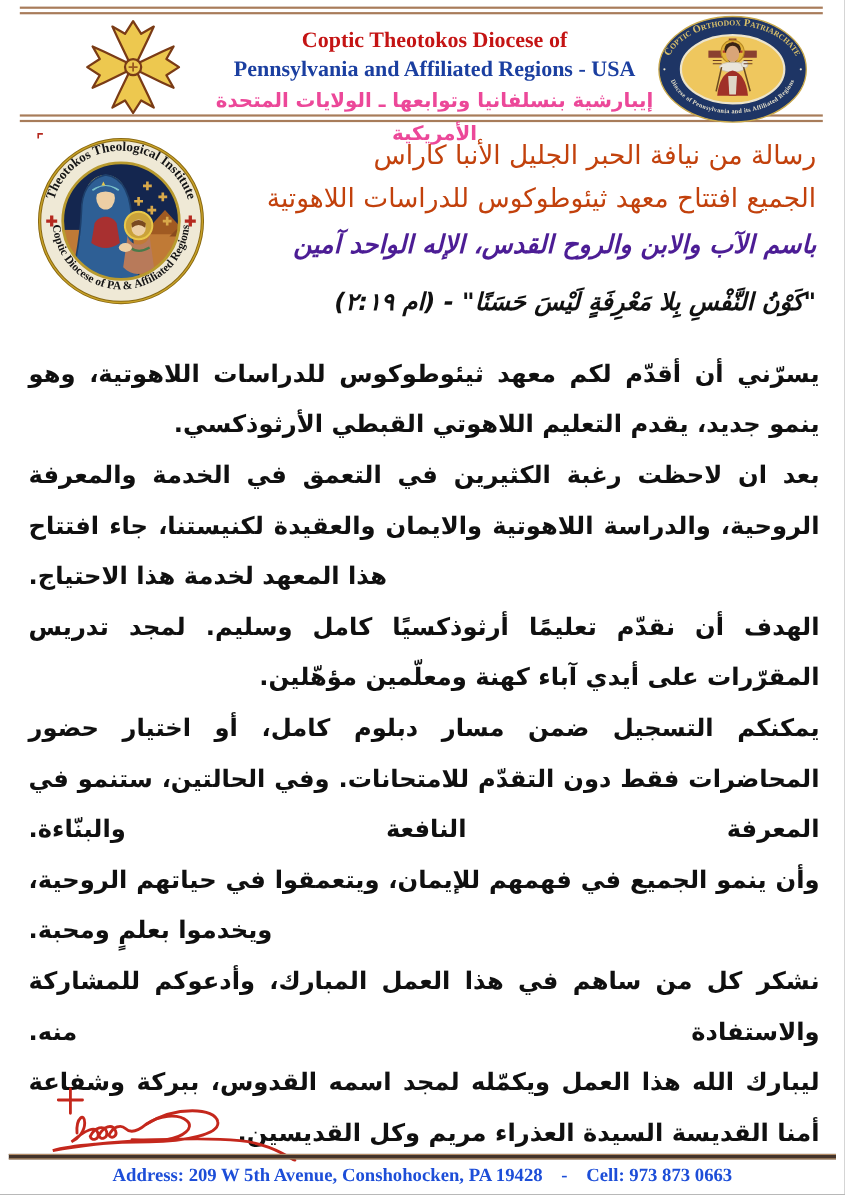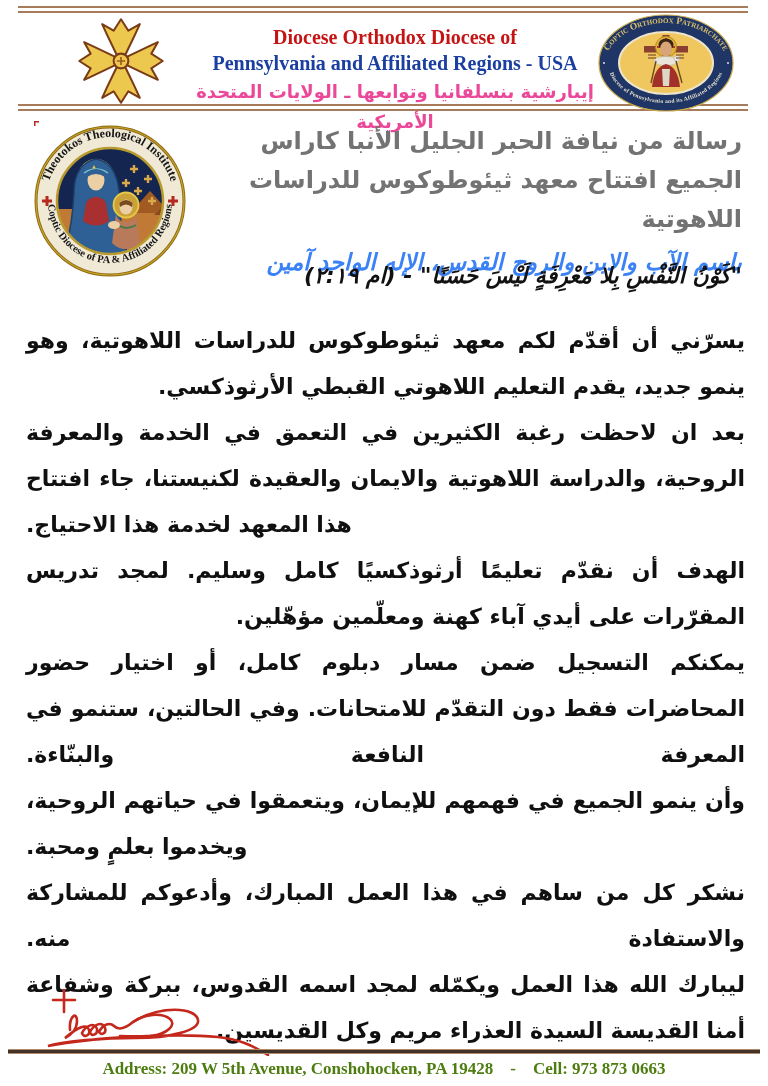--- a/index.html
+++ b/index.html
@@ -26,22 +26,22 @@
   .hdr-ar{font-size:18px; font-weight:bold; color:#ec4899; line-height:30px;
           font-family:"DejaVu Sans", sans-serif; direction:rtl;}
   .cross-wrap{position:absolute; left:74px; top:16px;}
   .seal-wrap{position:absolute; left:596px; top:13px;}
   .inst-wrap{position:absolute; left:34px; top:121px;}
   
   .title-block{
     position:absolute; left:200px; right:26px; top:122px;
     direction:rtl; text-align:right; font-family:"DejaVu Sans", sans-serif;
   }
-  .title-red{font-size:24px; font-weight:bold; color:#737373; line-height:39px;}
-  .title-blue{font-size:23px; font-weight:bold; font-style:italic; color:#3b82f6; line-height:46px;text-align:right;}
+  .title-red{font-size:24px; font-weight:normal; color:#c2410c; line-height:39px;}
+  .title-blue{font-size:23px; font-weight:bold; font-style:italic; color:#4c1d95; line-height:46px;text-align:right;}
   .verse-line{
     position:absolute; left:140px; right:26px; top:256px;
     direction:rtl; text-align:right; font-family:"DejaVu Sans", sans-serif;
     font-size:22px; font-weight:bold; font-style:italic; color:#111; line-height:40px;
   }
   
   .letter-body{
     position:absolute; left:26px; right:23px; top:318px;
     direction:rtl; font-family:"DejaVu Sans", sans-serif;
     font-size:22px; font-weight:bold; color:#101010; line-height:46px;
@@ -53,21 +53,21 @@
   
   .sig-name{
     position:absolute; left:52px; top:950px; width:170px; text-align:center;
     direction:rtl; font-family:"DejaVu Sans", sans-serif;
     font-size:26px; font-weight:bold; font-style:italic; color:#111;
   }
   .sig-wrap{position:absolute; left:36px; top:986px;}
   
   .footer-text{
     position:absolute; left:0; right:0; top:1059px; text-align:center;
-    font-size:17px; font-weight:bold; color:#4d7c0f; white-space:pre;
+    font-size:17px; font-weight:bold; color:#1d4ed8; white-space:pre;
   }
   .seal-top-text{font-family:"Liberation Serif", serif; font-variant:small-caps;
     font-weight:bold; fill:#d9c06a;}
   .seal-bot-text{font-family:"Liberation Serif", serif; font-weight:bold; fill:#e8e2cc;}
   .inst-text{font-family:"Liberation Serif", serif; font-weight:bold; fill:#151515;}
 </style>
 </head>
 <body>
 
 <div class="page">
@@ -84,21 +84,21 @@
         <use href="#arm" transform="rotate(90)"></use>
         <use href="#arm" transform="rotate(180)"></use>
         <use href="#arm" transform="rotate(270)"></use>
         <circle r="9" fill="#edc84f"></circle>
         <path d="M0,-5 L0,5 M-5,0 L5,0" stroke="#9a5a20" stroke-width="2"></path>
       </g>
     </svg>
   </div>
 
   <div class="hdr-text">
-    <div class="hdr-en1">Diocese Orthodox Diocese of</div>
+    <div class="hdr-en1">Coptic Theotokos Diocese of</div>
     <div class="hdr-en2">Pennsylvania and Affiliated Regions - USA</div>
     <div class="hdr-ar">إيبارشية بنسلفانيا وتوابعها ـ الولايات المتحدة الأمريكية</div>
   </div>
 
   <div class="seal-wrap">
     <svg width="140" height="100" viewBox="0 0 140 100">
       <ellipse cx="70" cy="50" rx="67" ry="48" fill="#1e3565" stroke="#c8a84a" stroke-width="1.2"></ellipse>
       <ellipse cx="70" cy="50" rx="47" ry="31" fill="#efc75e" stroke="#ece4cc" stroke-width="2"></ellipse>
 
       <rect x="66.5" y="22" width="7" height="52" fill="#8a4030"></rect>

